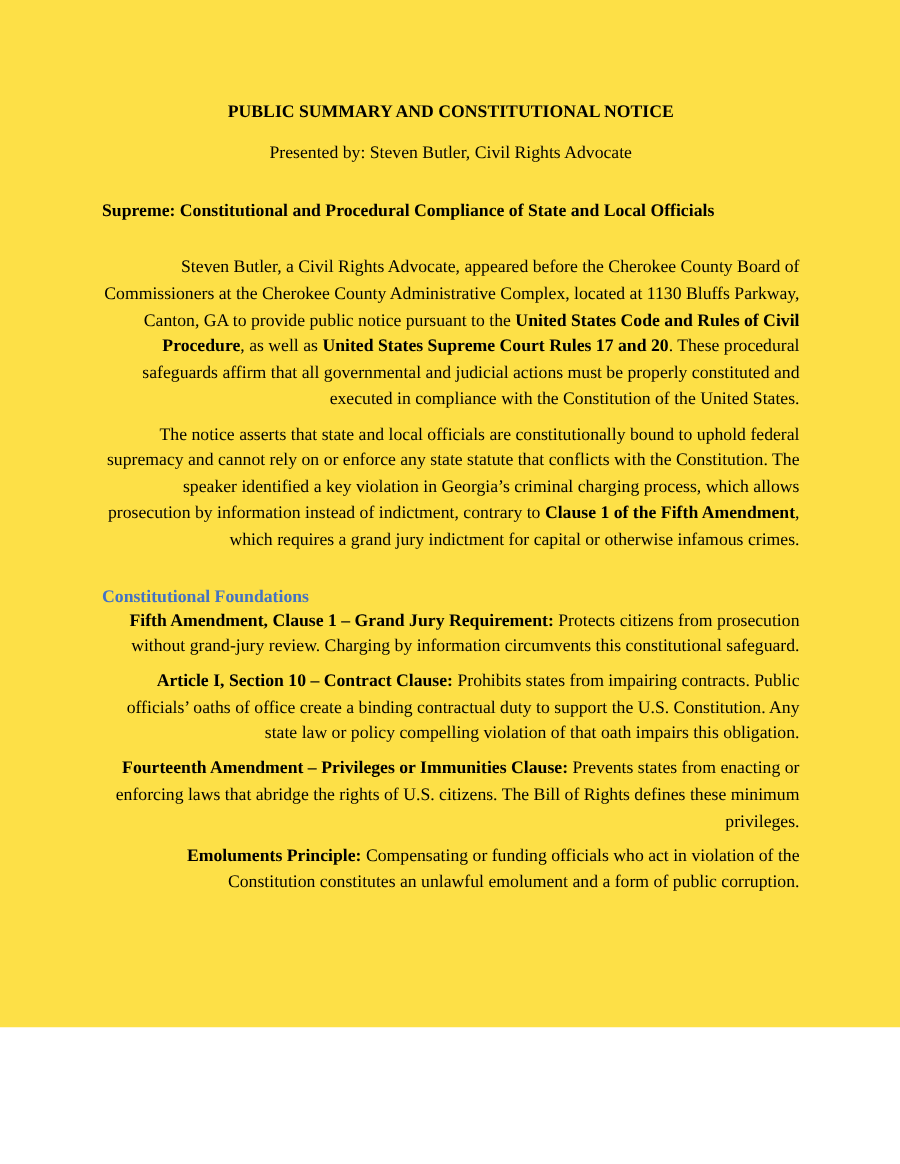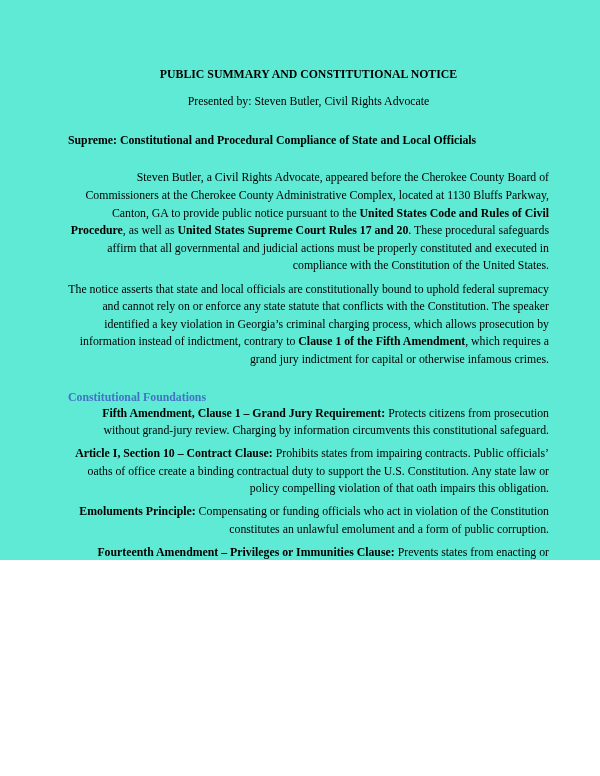--- a/index.html
+++ b/index.html
@@ -3,28 +3,28 @@
 <meta charset="utf-8">
 <style>
   html, body {
     margin: 0;
     padding: 0;
     background: #ffffff;
   }
   .page {
     position: relative;
     width: 600px;
-    height: 560px;
+    height: 685px;
     box-sizing: border-box;
-    background: #5eead4;
+    background: #fde047;
     color: #000000;
     font-family: "Liberation Serif", "DejaVu Serif", serif;
     font-size: 11.8px;
     line-height: 17.6px;
-    padding: 66px 51px 0 68px;
+    padding: 66px 67px 0 68px;
     overflow: hidden;
   }
   .center { text-align: center; }
   .doc-title {
     font-weight: bold;
     margin: 0 0 9.7px 0;
   }
   .meta-line {
     margin: 0 0 9.7px 0;
   }
@@ -65,19 +65,19 @@
   <p class="para"><span>Steven Butler, a Civil Rights Advocate, appeared before the Cherokee County Board of Commissioners at the Cherokee County Administrative Complex, located at 1130 Bluffs Parkway, Canton, GA to provide public notice pursuant to the </span><span class="bold">United States Code and Rules of Civil Procedure</span><span>, as well as </span><span class="bold">United States Supreme Court Rules 17 and 20</span><span>. These procedural safeguards affirm that all governmental and judicial actions must be properly constituted and executed in compliance with the Constitution of the United States.</span></p>
 
   <p class="para"><span>The notice asserts that state and local officials are constitutionally bound to uphold federal supremacy and cannot rely on or enforce any state statute that conflicts with the Constitution. The speaker identified a key violation in Georgia’s criminal charging process, which allows prosecution by information instead of indictment, contrary to </span><span class="bold">Clause 1 of the Fifth Amendment</span><span>, which requires a grand jury indictment for capital or otherwise infamous crimes.</span></p>
 
   <p class="section-heading">Constitutional Foundations</p>
 
   <p class="para"><span class="bold">Fifth Amendment, Clause 1 – Grand Jury Requirement:</span><span> Protects citizens from prosecution without grand-jury review. Charging by information circumvents this constitutional safeguard.</span></p>
 
   <p class="para"><span class="bold">Article I, Section 10 – Contract Clause:</span><span> Prohibits states from impairing contracts. Public officials’ oaths of office create a binding contractual duty to support the U.S. Constitution. Any state law or policy compelling violation of that oath impairs this obligation.</span></p>
 
+  <p class="para"><span class="bold">Fourteenth Amendment – Privileges or Immunities Clause:</span><span> Prevents states from enacting or enforcing laws that abridge the rights of U.S. citizens. The Bill of Rights defines these minimum privileges.</span></p>
+
   <p class="para"><span class="bold">Emoluments Principle:</span><span> Compensating or funding officials who act in violation of the Constitution constitutes an unlawful emolument and a form of public corruption.</span></p>
-
-  <p class="para"><span class="bold">Fourteenth Amendment – Privileges or Immunities Clause:</span><span> Prevents states from enacting or enforcing laws that abridge the rights of U.S. citizens. The Bill of Rights defines these minimum privileges.</span></p>
 
   <div class="page-footer"><span>Page </span><span class="bold">1</span><span> of </span><span class="bold">2</span></div>
 
 </div>
 
 </body></html>

